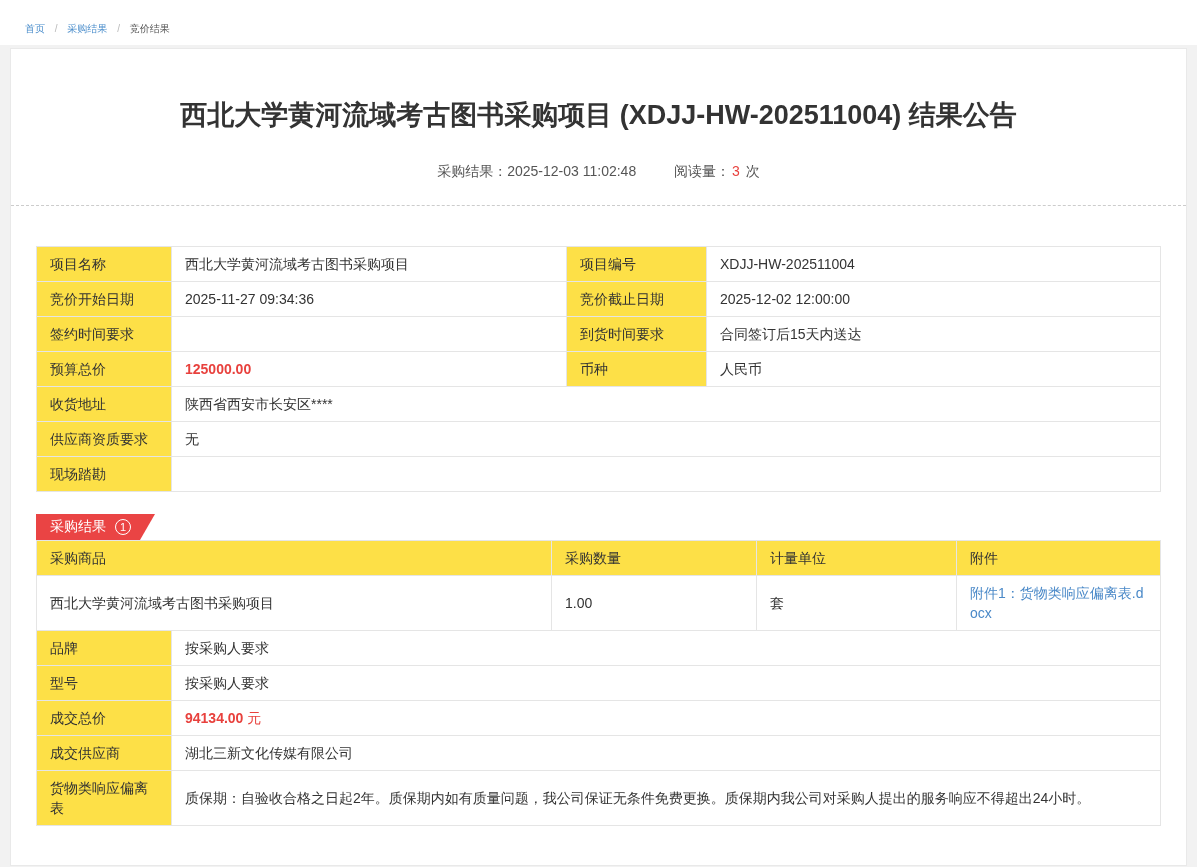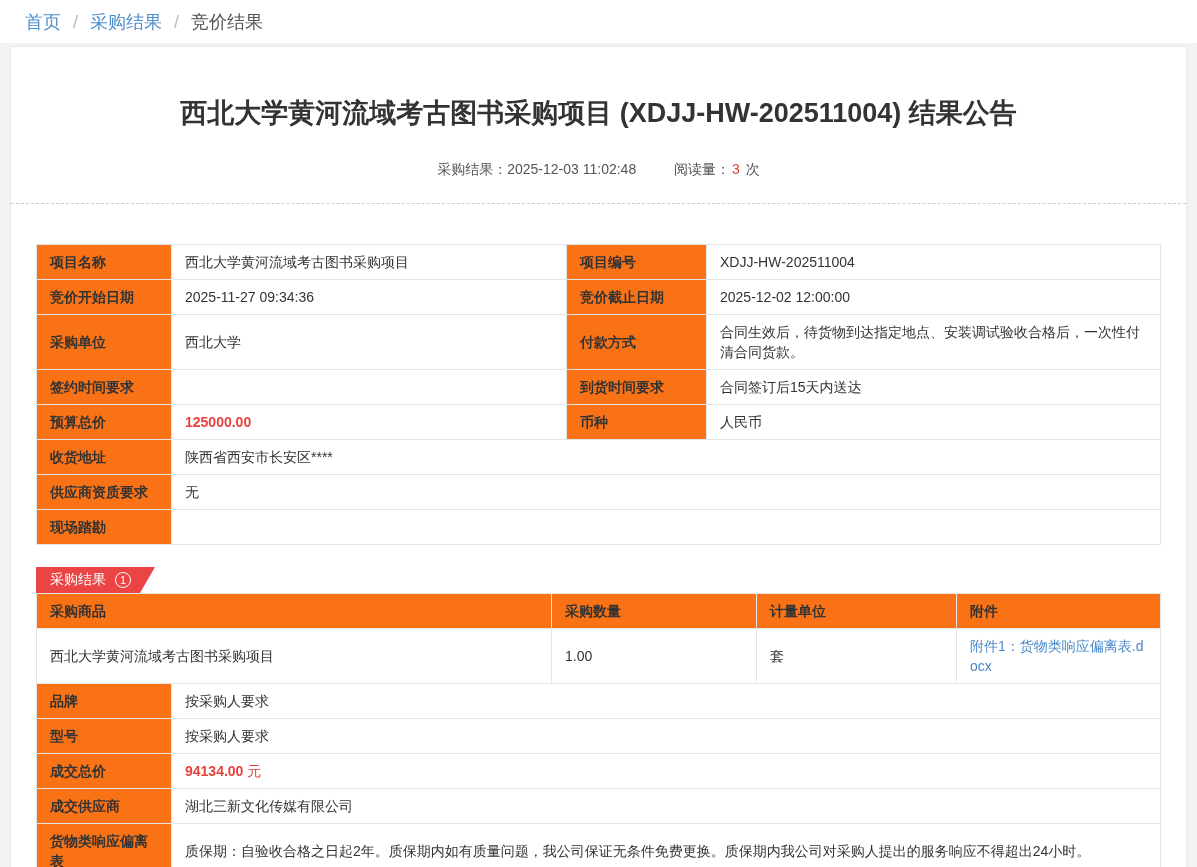--- a/index.html
+++ b/index.html
@@ -7,22 +7,22 @@
   body {
     width: 1197px; height: 867px;
     font-family: "Liberation Sans", "DejaVu Sans", sans-serif;
     background: #f2f2f2;
     color: #333;
     font-size: 14px;
   }
   
   .breadcrumb-bar {
     background: #fff;
-    padding: 10px 25px 9px;
-    font-size: 18px;
+    padding: 22px 25px 9px;
+    font-size: 10px;
     color: #999;
   }
   .crumb-link { color: #4d8fcc; text-decoration: none; cursor: pointer; }
   .crumb-current { color: #555; }
   .crumb-sep { color: #bbb; margin: 0 7px; }
 
   
   .card {
     margin: 3px 10px 12px;
     background: #fff;
@@ -62,22 +62,22 @@
   .info-table td, .info-table th {
     border: 1px solid #e5e5e5;
     padding: 7px 13px;
     height: 35px;
     vertical-align: middle;
     line-height: 20px;
     text-align: left;
     word-break: break-all;
   }
   .label-cell, .info-table th {
-    background: #f97316;
-    font-weight: bold;
+    background: #fde047;
+    font-weight: normal;
     color: #333;
   }
   .mt-40 { margin-top: 40px; }
   .red-bold { color: #e8413d; font-weight: bold; }
   .red { color: #e8413d; }
 
   
   .result-badge {
     margin-top: 22px;
     display: inline-flex;
@@ -140,26 +140,20 @@
       <td class="label-cell">项目编号</td>
       <td>XDJJ-HW-202511004</td>
     </tr>
     <tr>
       <td class="label-cell">竞价开始日期</td>
       <td>2025-11-27 09:34:36</td>
       <td class="label-cell">竞价截止日期</td>
       <td>2025-12-02 12:00:00</td>
     </tr>
     <tr>
-      <td class="label-cell">采购单位</td>
-      <td>西北大学</td>
-      <td class="label-cell">付款方式</td>
-      <td>合同生效后，待货物到达指定地点、安装调试验收合格后，一次性付清合同货款。</td>
-    </tr>
-    <tr>
       <td class="label-cell">签约时间要求</td>
       <td></td>
       <td class="label-cell">到货时间要求</td>
       <td>合同签订后15天内送达</td>
     </tr>
     <tr>
       <td class="label-cell">预算总价</td>
       <td><span class="red-bold">125000.00</span></td>
       <td class="label-cell">币种</td>
       <td>人民币</td>

